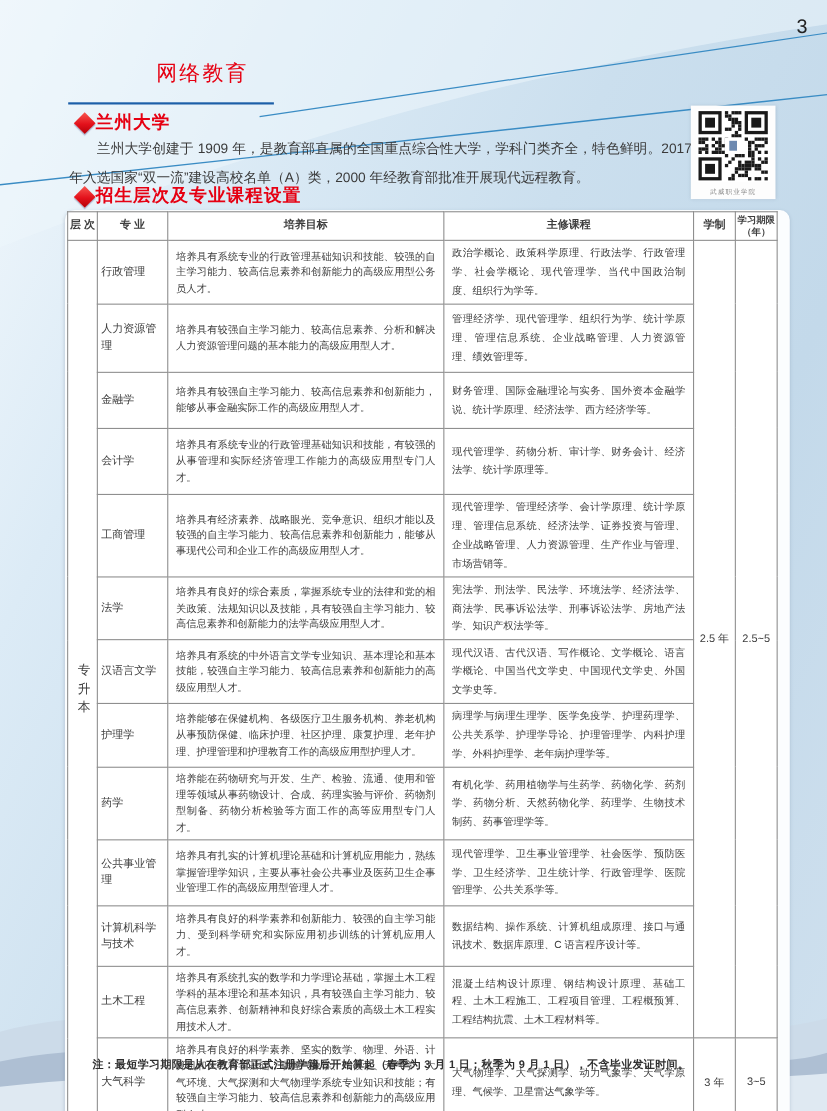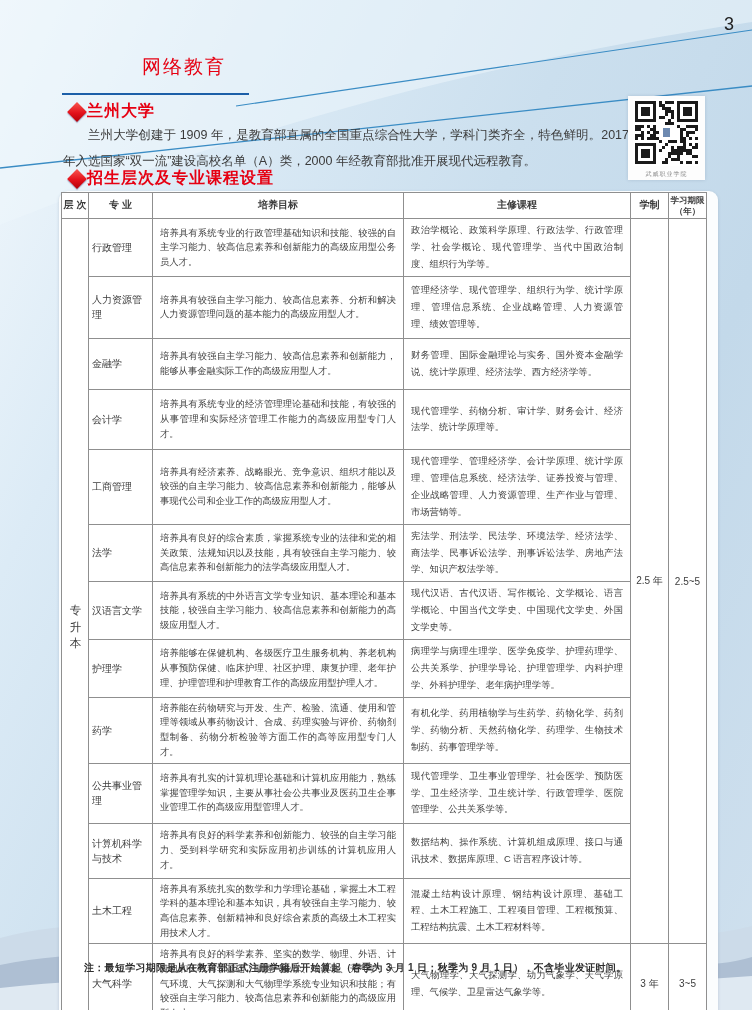--- a/index.html
+++ b/index.html
@@ -257,21 +257,21 @@
             <td class="goal">培养具有较强自主学习能力、较高信息素养、分析和解决人力资源管理问题的基本能力的高级应用型人才。</td>
             <td class="courses">管理经济学、现代管理学、组织行为学、统计学原理、管理信息系统、企业战略管理、人力资源管理、绩效管理等。</td>
           </tr>
           <tr style="height: 51px;">
             <td class="major">金融学</td>
             <td class="goal">培养具有较强自主学习能力、较高信息素养和创新能力，能够从事金融实际工作的高级应用型人才。</td>
             <td class="courses">财务管理、国际金融理论与实务、国外资本金融学说、统计学原理、经济法学、西方经济学等。</td>
           </tr>
           <tr style="height: 60px;">
             <td class="major">会计学</td>
-            <td class="goal">培养具有系统专业的经济管理理论基础和技能，有较强的从事管理和实际经济管理工作能力的高级应用型专门人才。</td>
+            <td class="goal">培养具有系统专业的行政管理基础知识和技能，有较强的从事管理和实际经济管理工作能力的高级应用型专门人才。</td>
             <td class="courses">现代管理学、药物分析、审计学、财务会计、经济法学、统计学原理等。</td>
           </tr>
           <tr style="height: 56px;">
             <td class="major">工商管理</td>
             <td class="goal">培养具有经济素养、战略眼光、竞争意识、组织才能以及较强的自主学习能力、较高信息素养和创新能力，能够从事现代公司和企业工作的高级应用型人才。</td>
             <td class="courses">现代管理学、管理经济学、会计学原理、统计学原理、管理信息系统、经济法学、证券投资与管理、企业战略管理、人力资源管理、生产作业与管理、市场营销等。</td>
           </tr>
           <tr style="height: 55px;">
             <td class="major">法学</td>
             <td class="goal">培养具有良好的综合素质，掌握系统专业的法律和党的相关政策、法规知识以及技能，具有较强自主学习能力、较高信息素养和创新能力的法学高级应用型人才。</td>

